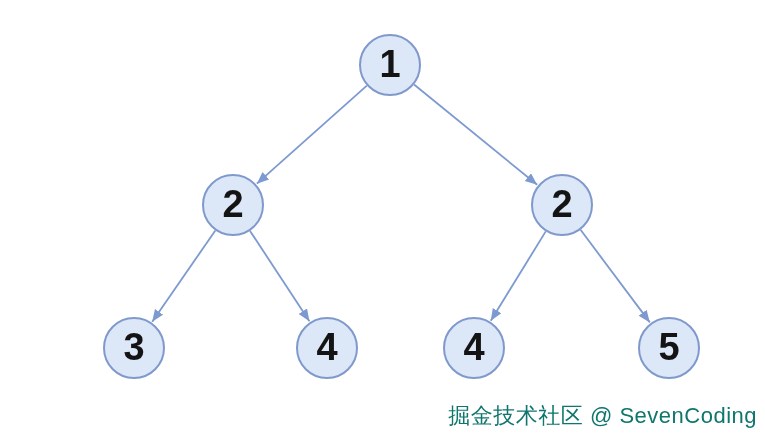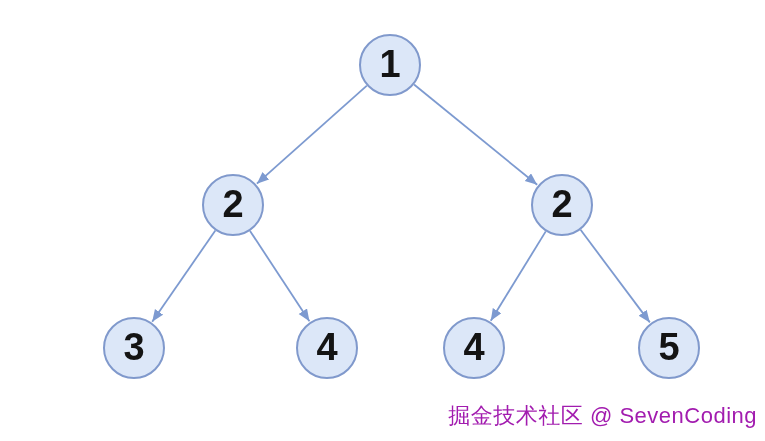--- a/index.html
+++ b/index.html
@@ -84,15 +84,15 @@
   <div class="tree-node" style="left: 296px; top: 317px; background: rgb(220, 231, 248); border-color: rgb(128, 153, 204);">
     <span class="node-label" style="color: rgb(20, 20, 20);">4</span>
   </div>
   <div class="tree-node" style="left: 443px; top: 317px; background: rgb(220, 231, 248); border-color: rgb(128, 153, 204);">
     <span class="node-label" style="color: rgb(20, 20, 20);">4</span>
   </div>
   <div class="tree-node" style="left: 638px; top: 317px; background: rgb(220, 231, 248); border-color: rgb(128, 153, 204);">
     <span class="node-label" style="color: rgb(20, 20, 20);">5</span>
   </div>
 
-  <div class="watermark" style="color: #a21caf;">掘金技术社区 @ SevenCoding</div>
+  <div class="watermark" style="color: #0f766e;">掘金技术社区 @ SevenCoding</div>
 
 </div>
 
 </body></html>

